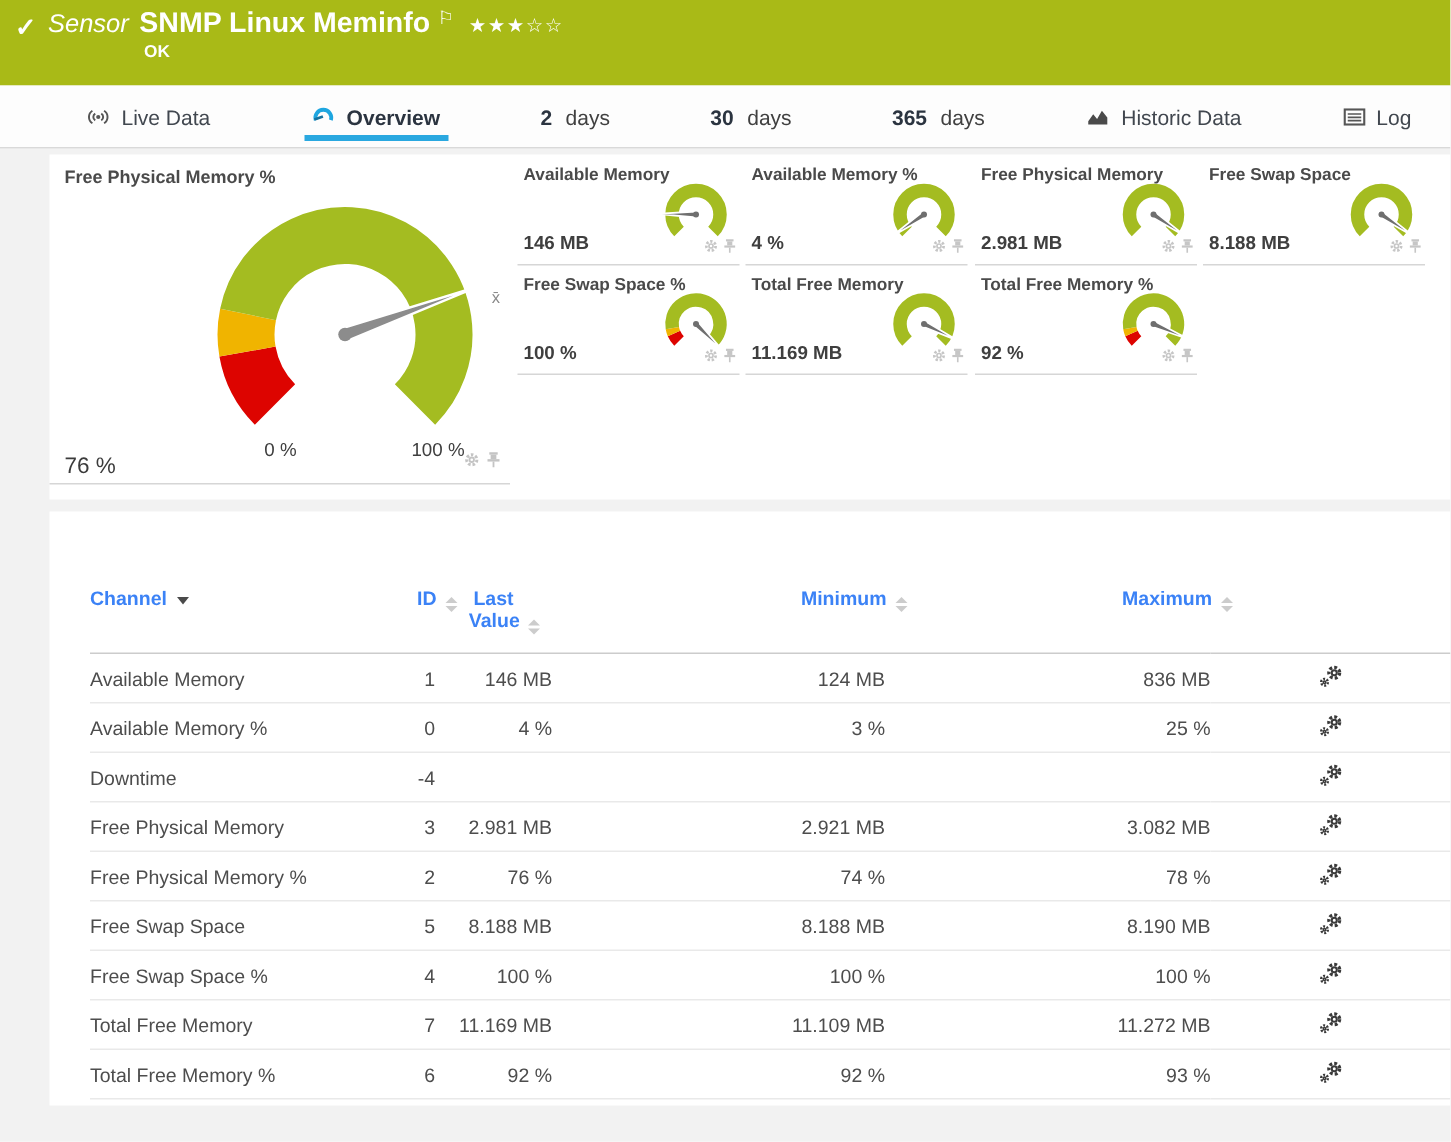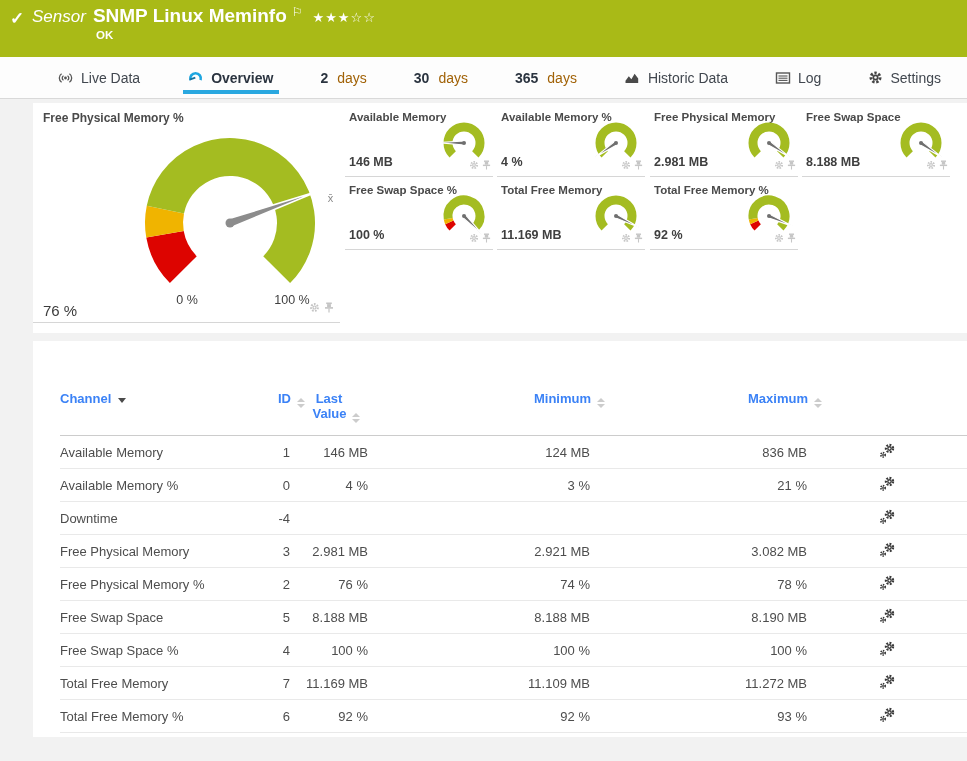--- a/index.html
+++ b/index.html
@@ -22,21 +22,21 @@
   .tabs { position:absolute; left:0; top:57px; width:967px; height:42px; background:#fdfdfd;
     border-bottom:1px solid #d9d9d9; display:flex; align-items:center;
     justify-content:space-between; padding:0 26px 0 57px; }
   .tab { position:relative; display:flex; align-items:center; gap:7px; height:42px;
     font-size:14px; color:#3c4least4; color:#41474f; cursor:pointer; }
   .tab .ticon { display:flex; align-items:center; }
   .tab.active { font-weight:bold; color:#2b3440; }
   .tab.active::after { content:""; position:absolute; left:-4px; right:-6px; bottom:5px;
     height:4px; background:#2aa8e0; }
   .t-num { font-weight:bold; color:#2b3440; }
-  .t-word { color:#a16207; margin-left:2px; }
+  .t-word { color:#404040; margin-left:2px; }
 
   
   .panel { position:absolute; left:33px; width:934px; background:#fff; }
   .gauges-panel { top:103px; height:230px; }
   .table-panel { top:341px; height:396px; padding:44px 0 0 27px; }
 
   
   .big-tile { position:absolute; left:0; top:0; width:307px; height:220px;
     border-bottom:1px solid #d6d6d6; }
   .tile-title { position:absolute; left:10px; top:8px; font-size:12px; font-weight:bold;
@@ -138,29 +138,20 @@
       <div class="tab">
         <span class="ticon">
           <svg width="16" height="14" viewBox="0 0 16 14">
             <rect x="1.5" y="2" width="13" height="10" fill="none" stroke="#565656" stroke-width="1.4"></rect>
             <line x1="3.5" y1="5" x2="12.5" y2="5" stroke="#565656" stroke-width="1.1"></line>
             <line x1="3.5" y1="7.2" x2="12.5" y2="7.2" stroke="#565656" stroke-width="1.1"></line>
             <line x1="3.5" y1="9.4" x2="12.5" y2="9.4" stroke="#565656" stroke-width="1.1"></line>
           </svg>
         </span>
         <span>Log</span>
-      </div>
-      <div class="tab">
-        <span class="ticon">
-          <svg width="15" height="15" viewBox="0 0 15 15">
-            <circle cx="7.5" cy="7.5" r="4.6" fill="none" stroke="#444" stroke-width="2.8" stroke-dasharray="2.3 1.7"></circle>
-            <circle cx="7.5" cy="7.5" r="2.2" fill="none" stroke="#444" stroke-width="1.7"></circle>
-          </svg>
-        </span>
-        <span>Settings</span>
       </div>
     </nav>
 
   <section class="panel gauges-panel">
     <div class="big-tile">
       <svg class="main-svg" id="main-gauge" width="307" height="220" viewBox="0 0 307 220">
           <path d="M 150.33095244168788 166.66904755831214 A 66 66 0 0 1 131.98278447378493 131.34732061844105" stroke="#dd0400" stroke-width="38" fill="none"></path>
           <path d="M 131.98278447378493 131.34732061844105 A 66 66 0 0 1 132.37129449896344 106.6160385064702" stroke="#f0b400" stroke-width="38" fill="none"></path>
           <path d="M 132.37129449896344 106.6160385064702 A 66 66 0 1 1 243.66904755831212 166.66904755831217" stroke="#a4bc21" stroke-width="38" fill="none"></path>
           <polygon points="198.5243206411038,124.23396346029402 195.4756793588962,115.76603653970598 286.38367305065145,87.81989757669739" fill="#8c8c8c" stroke="#fff" stroke-width="1.6" stroke-linejoin="round"></polygon>
@@ -409,21 +400,21 @@
                   <circle cx="4" cy="11.8" r="2.2" fill="none" stroke="#3a3a3a" stroke-width="1.7" stroke-dasharray="1.3 1"></circle>
                   <circle cx="4" cy="11.8" r="0.8" fill="none" stroke="#3a3a3a" stroke-width="1"></circle>
                 </svg></span></td>
   </tr>
 
   <tr>
     <td class="c-name">Available Memory %</td>
     <td class="num">0</td>
     <td class="num">4 %</td>
     <td class="num">3 %</td>
-    <td class="num">21 %</td>
+    <td class="num">25 %</td>
     <td class="c-edit"><span class="edit-ic"><svg width="17" height="15" viewBox="0 0 17 15">
                   <circle cx="10.5" cy="5.5" r="3.6" fill="none" stroke="#3a3a3a" stroke-width="2.2" stroke-dasharray="1.9 1.4"></circle>
                   <circle cx="10.5" cy="5.5" r="1.7" fill="none" stroke="#3a3a3a" stroke-width="1.4"></circle>
                   <circle cx="4" cy="11.8" r="2.2" fill="none" stroke="#3a3a3a" stroke-width="1.7" stroke-dasharray="1.3 1"></circle>
                   <circle cx="4" cy="11.8" r="0.8" fill="none" stroke="#3a3a3a" stroke-width="1"></circle>
                 </svg></span></td>
   </tr>
 
   <tr>
     <td class="c-name">Downtime</td>

